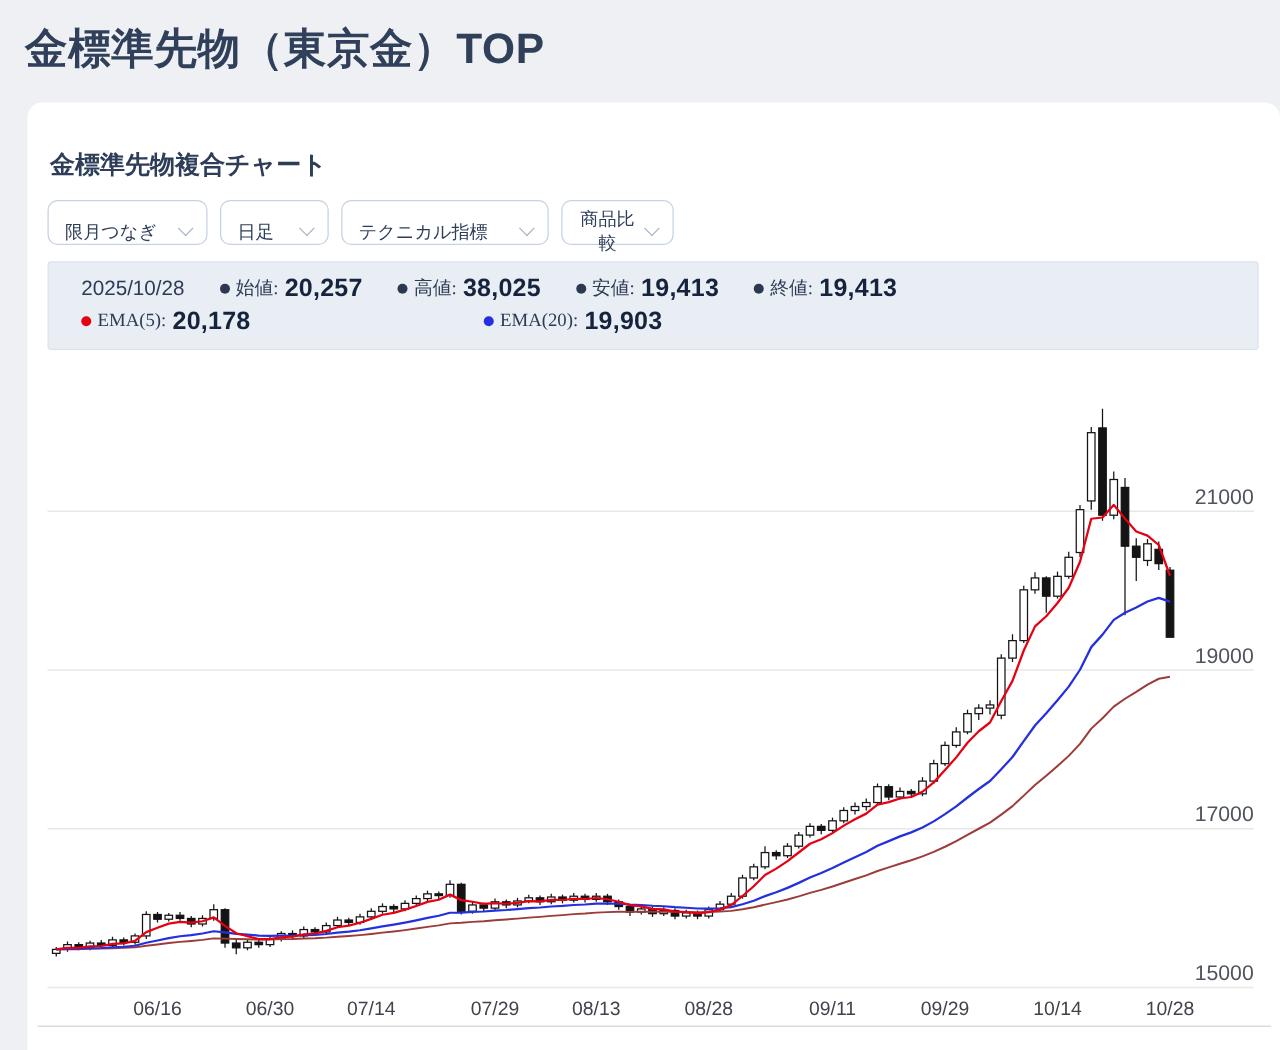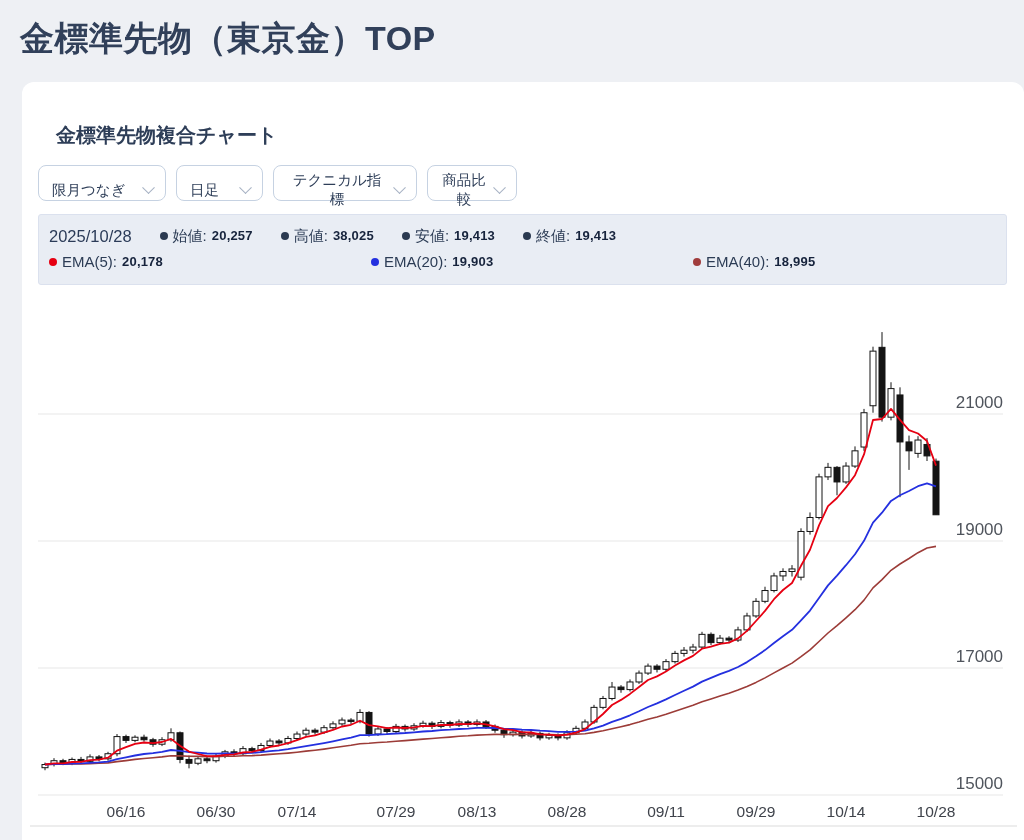--- a/index.html
+++ b/index.html
@@ -11,48 +11,48 @@
   }
   .page-title{
     margin:16px 0 0 20px;
     font-size:34px;font-weight:bold;color:#31405a;letter-spacing:.5px;
   }
   .card{
     position:absolute;left:22px;top:82px;width:1002px;height:780px;
     background:#ffffff;border-radius:12px;box-sizing:border-box;
   }
   .card-title{
-    margin:16px;padding:24px 0 0 18px;
+    margin:0;padding:36px 0 0 18px;
     font-size:20px;font-weight:bold;color:#2e3e58;
   }
   .controls{display:flex;gap:10px;margin:15px 0 0 16px;}
   .select-btn{
     display:inline-flex;align-items:center;justify-content:space-between;
     height:36px;box-sizing:border-box;padding:14px 12px 0 13px;
     background:#fff;border:1px solid #c6d2e2;border-radius:8px;
     font-size:14.5px;color:#2e3e58;cursor:pointer;
   }
   .select-btn .chev{
     width:8px;height:8px;margin-left:8px;flex:none;
     border-right:1.6px solid #a7b2c4;border-bottom:1.6px solid #a7b2c4;
     transform:rotate(45deg) translate(-2px,-2px);
   }
-  .w1{width:128px}.w2{width:87px}.w3{width:144px}.w4{width:90px}
+  .w1{width:128px}.w2{width:87px}.w3{width:166px}.w4{width:90px}
   .info-panel{
     margin:13px 17px 0 16px;box-sizing:border-box;
     background:#e9edf4;border:1px solid #dbe1ee;border-radius:3px;
-    padding:8px 10px 9px 10px;
+    padding:8px 10px 9px 26px;
   }
   .info-row{display:flex;align-items:center;gap:28px;line-height:26px;white-space:nowrap;}
   .info-row.grid{display:grid;grid-template-columns:322px 322px 1fr;gap:0;}
   .date{font-size:16.5px;color:#2b3b58;}
   .stat{display:inline-flex;align-items:center;}
   .dot{width:8px;height:8px;border-radius:50%;display:inline-block;margin-right:5px;flex:none;}
-  .stat .lbl{font-size:15px;color:#2c3c55;margin-right:5px;}
-  .stat .val{font-size:13px;font-weight:bold;color:#16233c;letter-spacing:.2px;}
+  .stat .lbl{font-size:15px;color:#2c3c55;margin-right:5px;font-family:Liberation Serif, serif;}
+  .stat .val{font-size:20px;font-weight:bold;color:#16233c;letter-spacing:.2px;}
   .chart-wrap{margin-top:5px;}
   svg{display:block;}
 </style>
 </head>
 <body>
 
 <h1 class="page-title">金標準先物（東京金）TOP</h1>
 
 <div class="card">
   <h2 class="card-title">金標準先物複合チャート</h2>
@@ -103,25 +103,20 @@
     <div class="info-row grid">
       <span class="stat">
         <span class="dot" style="background: rgb(230, 0, 18);"></span>
         <span class="lbl">EMA(5):</span>
         <span class="val">20,178</span>
       </span>
       <span class="stat">
         <span class="dot" style="background: rgb(36, 48, 223);"></span>
         <span class="lbl">EMA(20):</span>
         <span class="val">19,903</span>
-      </span>
-      <span class="stat">
-        <span class="dot" style="background: rgb(160, 60, 60);"></span>
-        <span class="lbl">EMA(40):</span>
-        <span class="val">18,995</span>
       </span>
     </div>
   </div>
 
   <div class="chart-wrap">
     <svg id="chart" width="1002" height="544" viewBox="0 0 1002 544">
         <g>
           <line x1="16" x2="981" y1="505" y2="505" stroke="#e7e7e7" stroke-width="1.2"></line>
           <line x1="16" x2="981" y1="378" y2="378" stroke="#e7e7e7" stroke-width="1.2"></line>
           <line x1="16" x2="981" y1="251" y2="251" stroke="#e7e7e7" stroke-width="1.2"></line>

